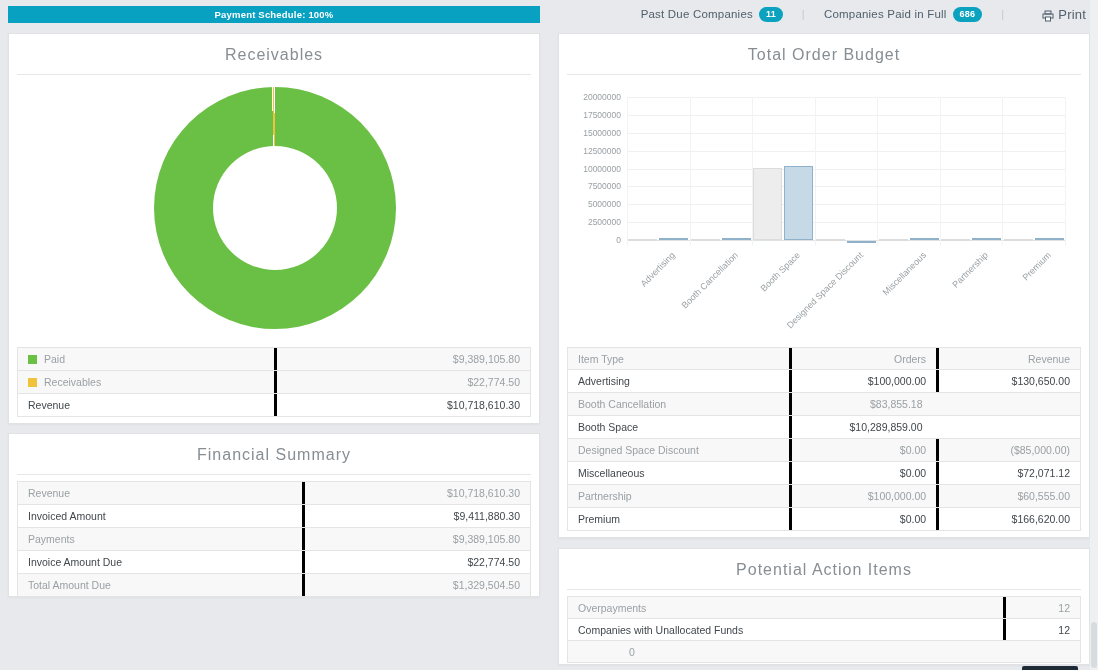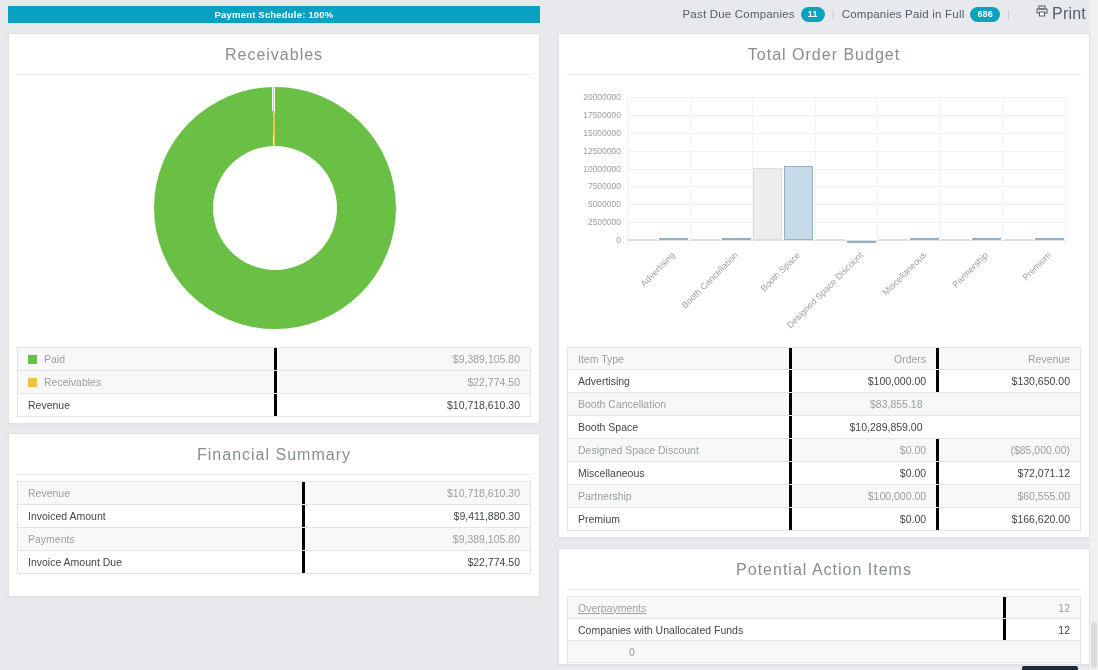--- a/index.html
+++ b/index.html
@@ -21,30 +21,30 @@
   .card-divider{border-bottom:1px solid #e5e7e9;margin:10px 8px 0 8px;}
 
   
   .progress-bar{
     position:absolute;left:8px;top:6px;width:532px;height:17px;
     color:#ffffff;font-size:9.5px;font-weight:bold;text-align:center;
     line-height:17px;letter-spacing:.2px;
   }
   .top-right{
     position:absolute;right:12px;top:5px;height:18px;
-    display:flex;align-items:center;gap:7px;
+    display:flex;align-items:center;gap:19px;
     color:#51606d;font-size:11.5px;letter-spacing:.2px;
   }
   .hlink{display:flex;align-items:center;gap:6px;cursor:pointer;}
   .badge{
     color:#fff;font-size:9px;font-weight:bold;border-radius:9px;
     padding:2px 7px;line-height:11px;
   }
   .sep{color:#c4cad0;font-size:11px;}
-  .print-btn{display:flex;align-items:flex-start;gap:4px;font-size:16px;cursor:pointer;padding-left:19px;}
+  .print-btn{display:flex;align-items:flex-end;gap:4px;font-size:13px;cursor:pointer;padding-left:19px;}
 
   
   .tbl{
     position:absolute;left:8px;right:8px;
     border:1px solid #e4e4e4;border-bottom:none;
     font-size:10.5px;background:#fff;
   }
   .trow{display:flex;height:22px;border-bottom:1px solid #e4e4e4;background:#fff;color:#41474c;}
   .trow.alt{background:#f8f8f8;color:#9aa0a4;}
   .trow.thead{background:#f8f8f8;color:#9aa0a4;height:21px;}
@@ -167,20 +167,28 @@
         <div class="cell num" style="width: 44.5%; flex: 0 0 auto;">
           <span>$9,389,105.80</span>
         </div>
       </div>
       <div class="trow ">
         <div class="cell" style="width: 55.5%; flex: 0 0 auto;">
           <span>Invoice Amount Due</span>
         </div>
         <div class="cell num" style="width: 44.5%; flex: 0 0 auto;">
           <span>$22,774.50</span>
+        </div>
+      </div>
+      <div class="trow alt">
+        <div class="cell" style="width: 55.5%; flex: 0 0 auto;">
+          <span>Total Amount Due</span>
+        </div>
+        <div class="cell num" style="width: 44.5%; flex: 0 0 auto;">
+          <span>$1,329,504.50</span>
         </div>
       </div>
     </div>
 </div>
 
 <div class="card" id="card-budget" style="left:558px;top:33px;width:532px;height:505px;">
   <div class="card-title">Total Order Budget</div>
   <div class="card-divider"></div>
   <div id="budget-chart" style="position:absolute;left:0;top:0;width:532px;height:310px;">
       <div class="gh" style="left: 68px; top: 63px; width: 438px;"></div>
@@ -315,21 +323,21 @@
         </div>
       </div>
     </div>
 </div>
 
 <div class="card" id="card-action" style="left:558px;top:548px;width:532px;height:117px;">
   <div class="card-title">Potential Action Items</div>
   <div class="card-divider"></div>
   <div class="tbl" id="tbl-action" style="top:47px;">
       <div class="trow short alt">
-        <div class="cell" style="width: 85%; flex: 0 0 auto; text-decoration: underline;">
+        <div class="cell" style="width: 85%; flex: 0 0 auto;">
           <span>Overpayments</span>
         </div>
         <div class="cell num" style="width: 15%; flex: 0 0 auto;">
           <span>12</span>
         </div>
       </div>
       <div class="trow short">
         <div class="cell" style="width: 85%; flex: 0 0 auto;">
           <span>Companies with Unallocated Funds</span>
         </div>

